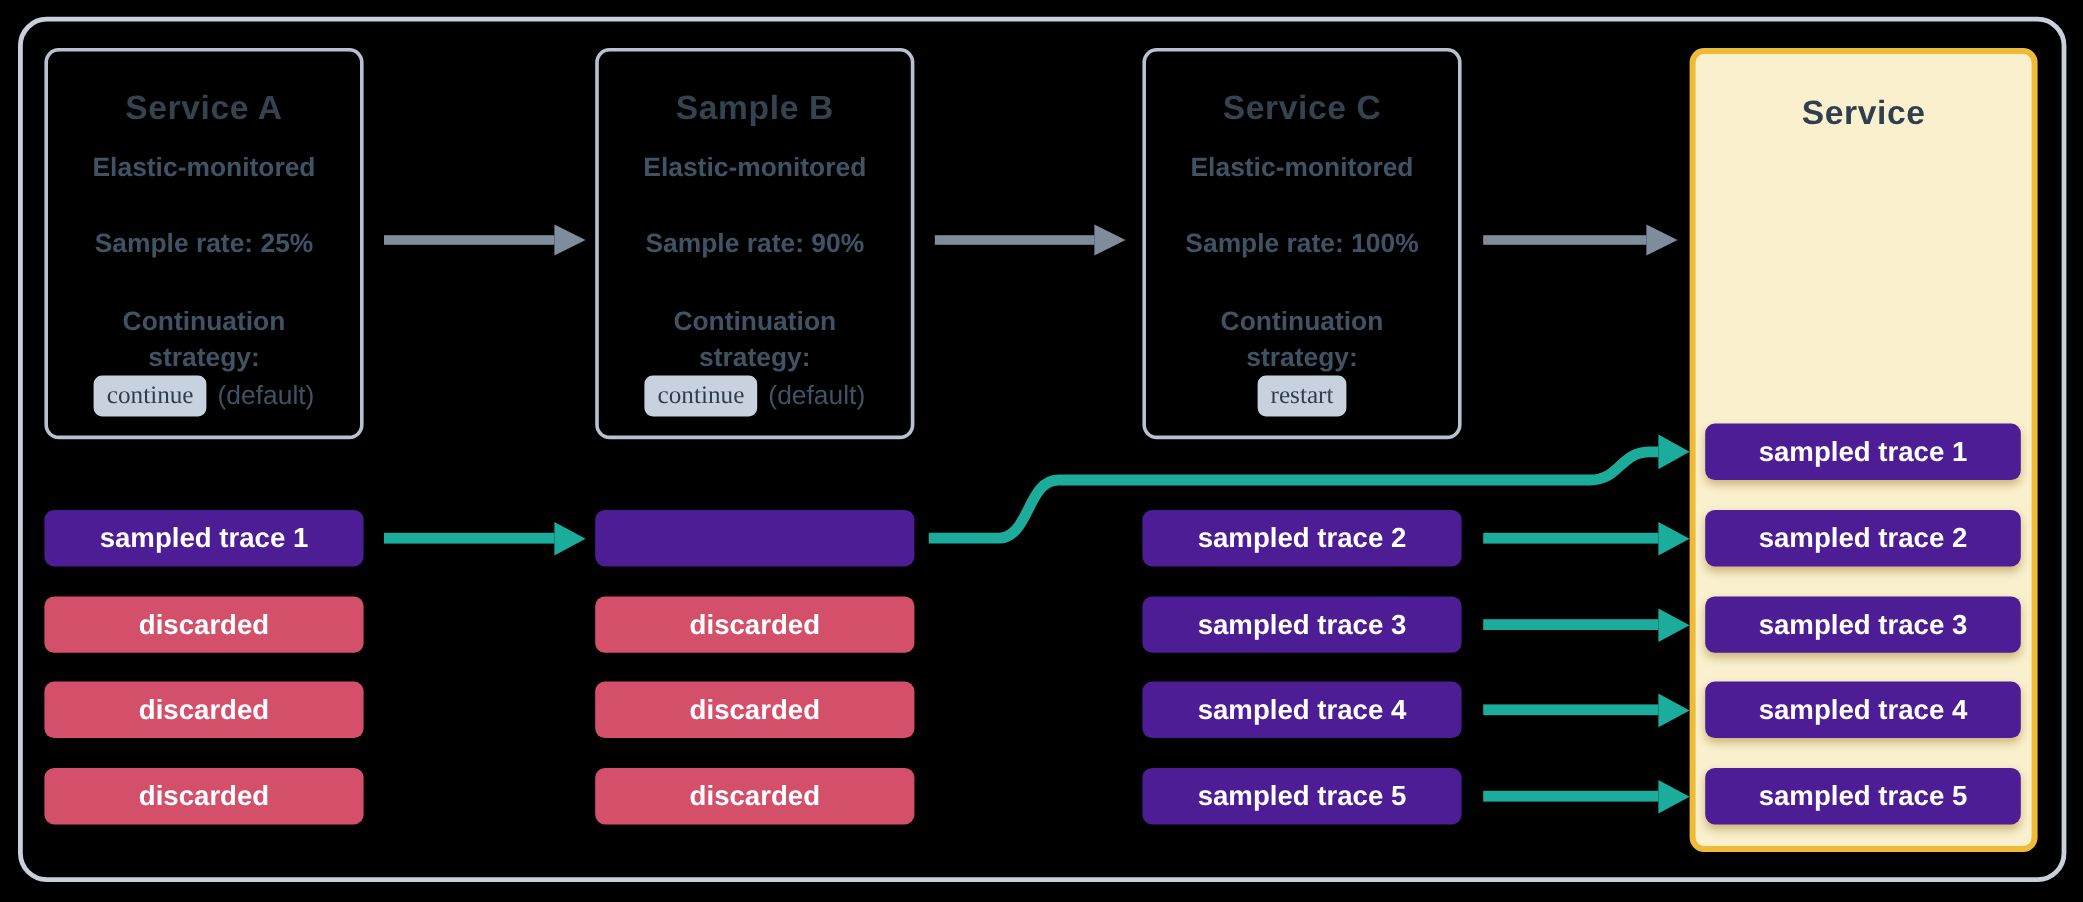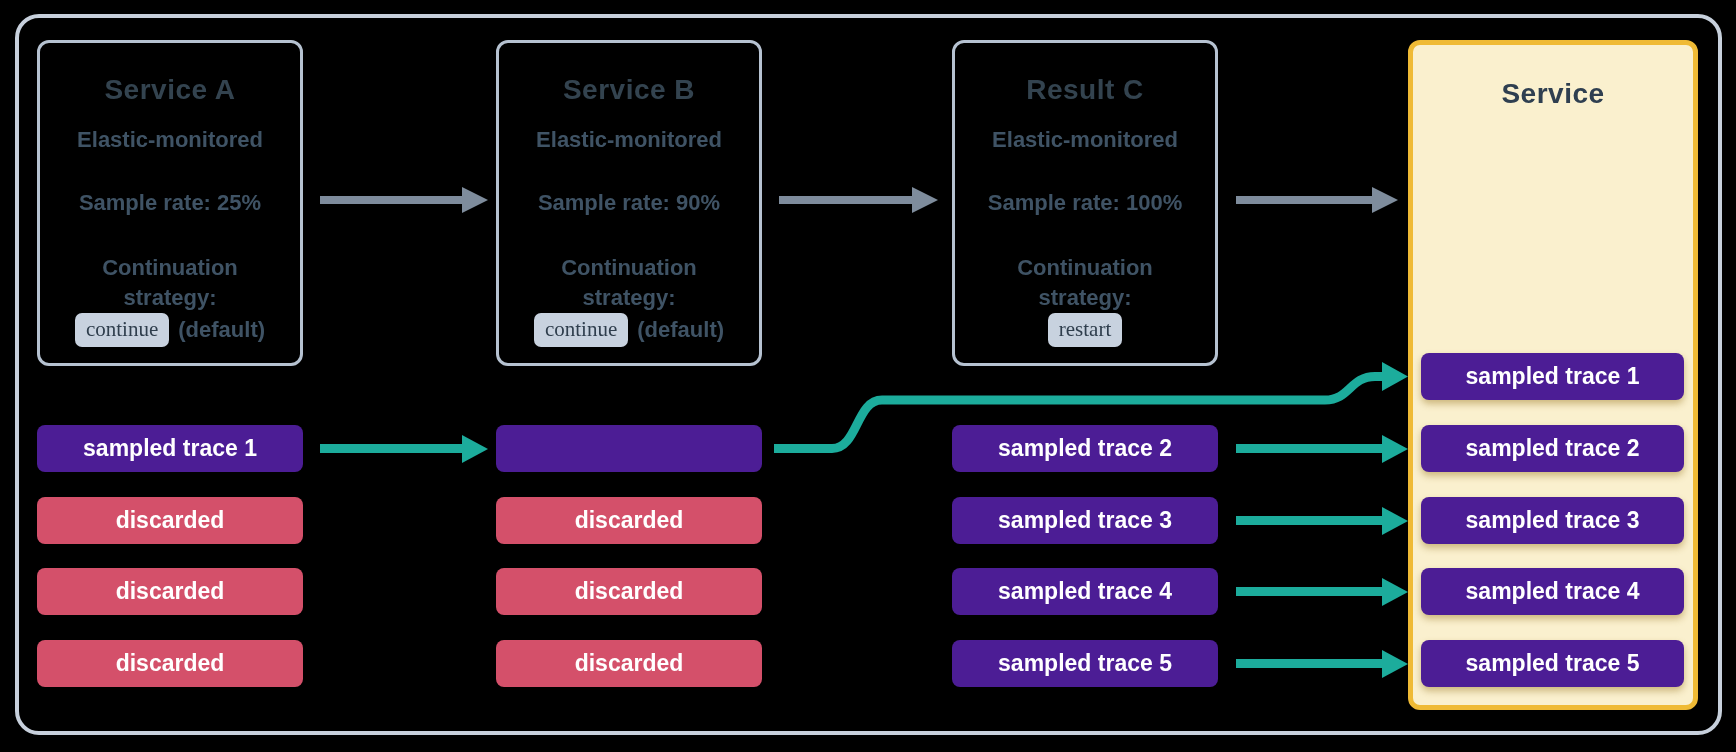--- a/index.html
+++ b/index.html
@@ -29,21 +29,21 @@
   .strategy     { position:absolute; top:210px; left:0; width:100%; font-size:22px; font-weight:bold; line-height:30px; }
   .chip-row {
     position:absolute; top:270px; left:0; width:100%;
     display:flex; justify-content:center; align-items:center; gap:9px;
   }
   .chip {
     background:#C8D2DF; color:#2F3E4D; border-radius:7px;
     font-family:Liberation Serif, serif; font-size:21px;
     padding:4px 11px 5px 11px;
   }
-  .chip-suffix { font-size:22px; font-weight:bold; color:#3F5365; }
+  .chip-suffix { font-size:22px; font-weight:normal; color:#3F5365; }
   
   .h-arrow { position:absolute; }
   .h-arrow .shaft { position:absolute; left:0; top:0; height:8px; width:100%; }
   .h-arrow .head {
     position:absolute; left:100%; top:4px; transform:translateY(-50%);
     width:0; height:0;
     border-top:13px solid transparent; border-bottom:13px solid transparent;
   }
   .h-arrow.gray .shaft { background:#7E8C9C; }
   .h-arrow.gray .head  { border-left:26px solid #7E8C9C; }
@@ -87,35 +87,35 @@
       <div>Continuation</div>
       <div>strategy:</div>
     </div>
     <div class="chip-row">
       <span class="chip">continue</span>
       <span class="chip-suffix">(default)</span>
     </div>
   </div>
 
   <div class="service-box col-b">
-    <div class="service-title">Service B</div>
+    <div class="service-title">Sample B</div>
     <div class="service-sub">Elastic-monitored</div>
     <div class="service-rate">Sample rate: 90%</div>
     <div class="strategy">
       <div>Continuation</div>
       <div>strategy:</div>
     </div>
     <div class="chip-row">
       <span class="chip">continue</span>
       <span class="chip-suffix">(default)</span>
     </div>
   </div>
 
   <div class="service-box col-c">
-    <div class="service-title">Result C</div>
+    <div class="service-title">Service C</div>
     <div class="service-sub">Elastic-monitored</div>
     <div class="service-rate">Sample rate: 100%</div>
     <div class="strategy">
       <div>Continuation</div>
       <div>strategy:</div>
     </div>
     <div class="chip-row">
       <span class="chip">restart</span>
     </div>
   </div>

